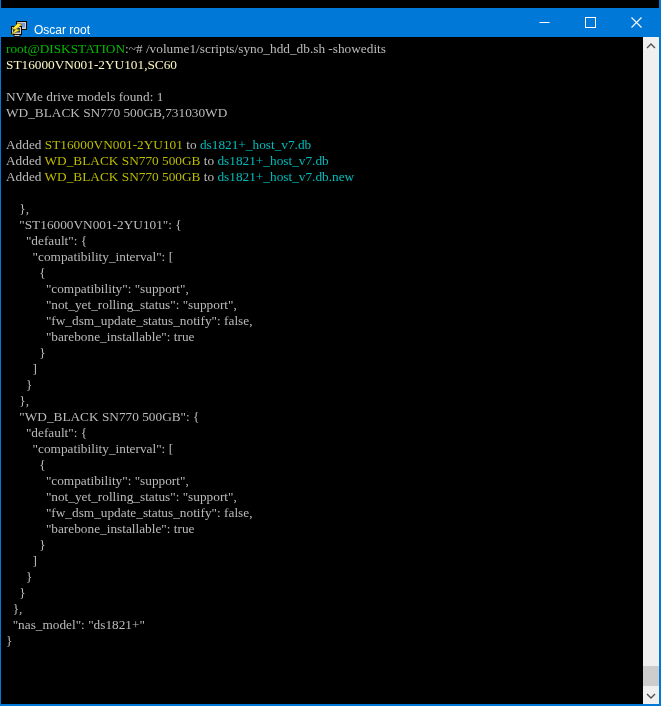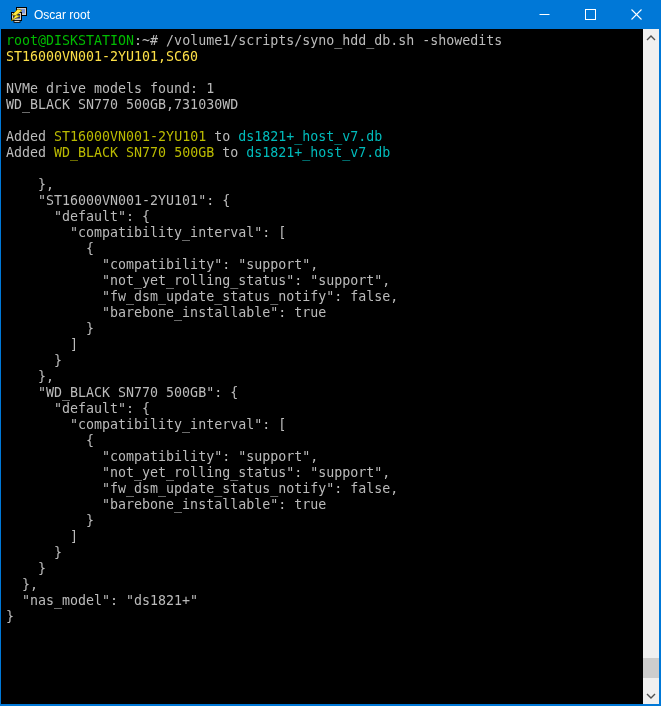--- a/index.html
+++ b/index.html
@@ -21,21 +21,21 @@
     border-bottom:2px solid var(--c-titlebar);
     background:var(--c-term-bg);
     display:flex;flex-direction:column;
     overflow:hidden;
   }
 
   
   .titlebar{
     height:29px;flex:0 0 29px;
     background:var(--c-titlebar);
-    display:flex;align-items:center;
+    display:flex;align-items:flex-end;margin-top:8px;
   }
   .app-icon{margin-left:8px;width:18px;height:16px;flex:0 0 auto;display:flex;align-items:center;}
   .title-text{
     color:#ffffff;font-size:12px;margin-left:7px;
     white-space:nowrap;
   }
   .caption-buttons{margin-left:auto;display:flex;height:100%;}
   .cap-btn{
     width:46px;height:29px;display:flex;align-items:center;justify-content:center;
     background:transparent;border:none;cursor:default;
@@ -44,21 +44,21 @@
   
   .body-row{flex:1;display:flex;min-height:0;}
   .terminal{
     flex:1;background:var(--c-term-bg);
     padding:4px 0 0 5px;
     font-family:"DejaVu Sans Mono","Liberation Mono",monospace;
     font-size:13.3px;line-height:16px;
     color:var(--c-fg);
     overflow:hidden;
   }
-  .t-line{height:16px;white-space:pre;}
+  .t-line{height:16px;white-space:pre;font-family:Liberation Serif, serif;}
 
   
   .scrollbar{
     flex:0 0 16px;width:16px;background:var(--c-track);
     position:relative;
   }
   .sb-btn{
     position:absolute;left:0;width:16px;height:17px;
     display:flex;align-items:center;justify-content:center;
     background:var(--c-track);border:none;
@@ -106,27 +106,28 @@
           <line x1="0.5" y1="0.5" x2="10.5" y2="10.5" stroke="#ffffff" stroke-width="1.1"></line>
           <line x1="10.5" y1="0.5" x2="0.5" y2="10.5" stroke="#ffffff" stroke-width="1.1"></line>
         </svg>
       </button>
     </div>
   </div>
 
   <div class="body-row">
     <div class="terminal">
         <div class="t-line"><span style="color: rgb(0, 187, 0);">root@DISKSTATION</span><span style="color: rgb(187, 187, 187);">:~# /volume1/scripts/syno_hdd_db.sh -showedits</span></div>
-        <div class="t-line"><span style="color: #fde047;">ST16000VN001-2YU101,SC60</span></div>
+        <div class="t-line"><span style="color: #fef9c3;">ST16000VN001-2YU101,SC60</span></div>
         <div class="t-line"></div>
         <div class="t-line"><span style="color: rgb(187, 187, 187);">NVMe drive models found: 1</span></div>
         <div class="t-line"><span style="color: rgb(187, 187, 187);">WD_BLACK SN770 500GB,731030WD</span></div>
         <div class="t-line"></div>
         <div class="t-line"><span style="color: rgb(187, 187, 187);">Added </span><span style="color: rgb(187, 187, 0);">ST16000VN001-2YU101</span><span style="color: rgb(187, 187, 187);"> to </span><span style="color: rgb(0, 187, 187);">ds1821+_host_v7.db</span></div>
         <div class="t-line"><span style="color: rgb(187, 187, 187);">Added </span><span style="color: rgb(187, 187, 0);">WD_BLACK SN770 500GB</span><span style="color: rgb(187, 187, 187);"> to </span><span style="color: rgb(0, 187, 187);">ds1821+_host_v7.db</span></div>
+        <div class="t-line"><span style="color: rgb(187, 187, 187);">Added </span><span style="color: rgb(187, 187, 0);">WD_BLACK SN770 500GB</span><span style="color: rgb(187, 187, 187);"> to </span><span style="color: rgb(0, 187, 187);">ds1821+_host_v7.db.new</span></div>
         <div class="t-line"></div>
         <div class="t-line"><span style="color: rgb(187, 187, 187);">    },</span></div>
         <div class="t-line"><span style="color: rgb(187, 187, 187);">    "ST16000VN001-2YU101": {</span></div>
         <div class="t-line"><span style="color: rgb(187, 187, 187);">      "default": {</span></div>
         <div class="t-line"><span style="color: rgb(187, 187, 187);">        "compatibility_interval": [</span></div>
         <div class="t-line"><span style="color: rgb(187, 187, 187);">          {</span></div>
         <div class="t-line"><span style="color: rgb(187, 187, 187);">            "compatibility": "support",</span></div>
         <div class="t-line"><span style="color: rgb(187, 187, 187);">            "not_yet_rolling_status": "support",</span></div>
         <div class="t-line"><span style="color: rgb(187, 187, 187);">            "fw_dsm_update_status_notify": false,</span></div>
         <div class="t-line"><span style="color: rgb(187, 187, 187);">            "barebone_installable": true</span></div>

